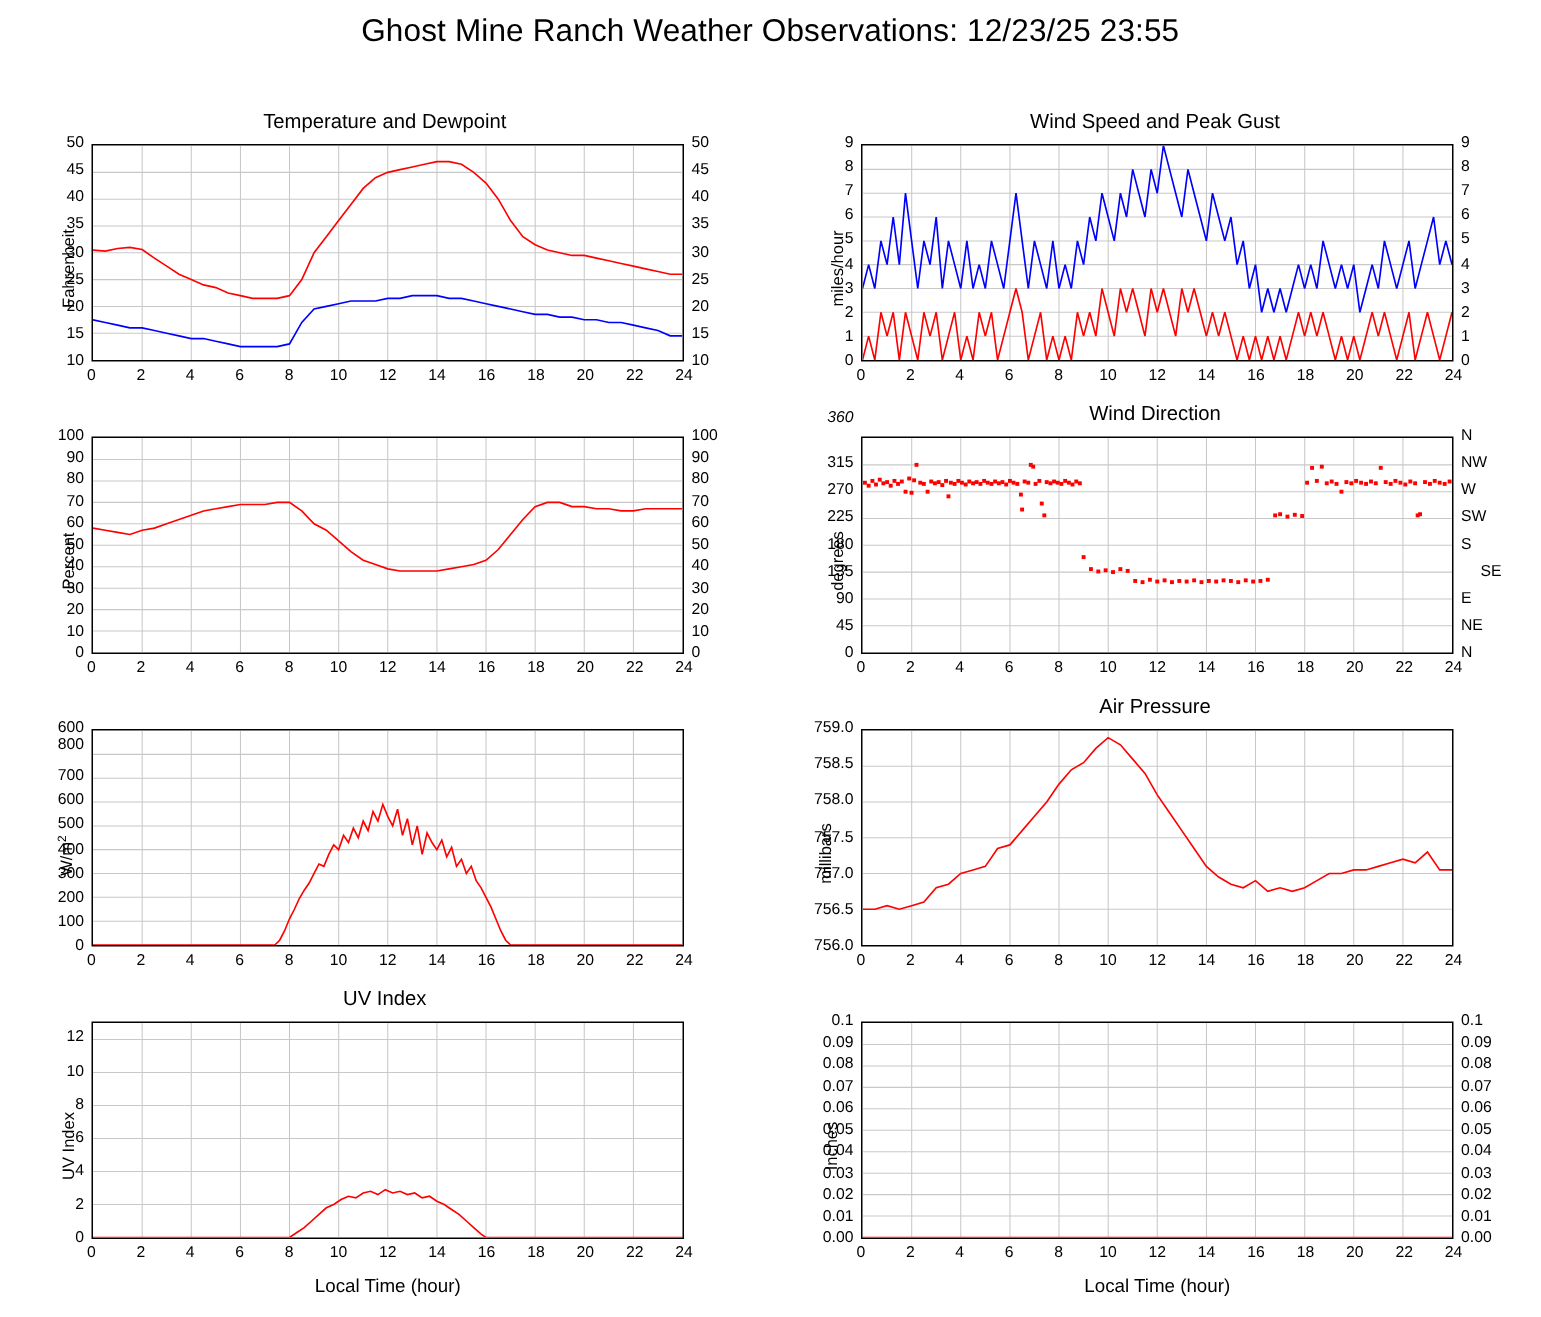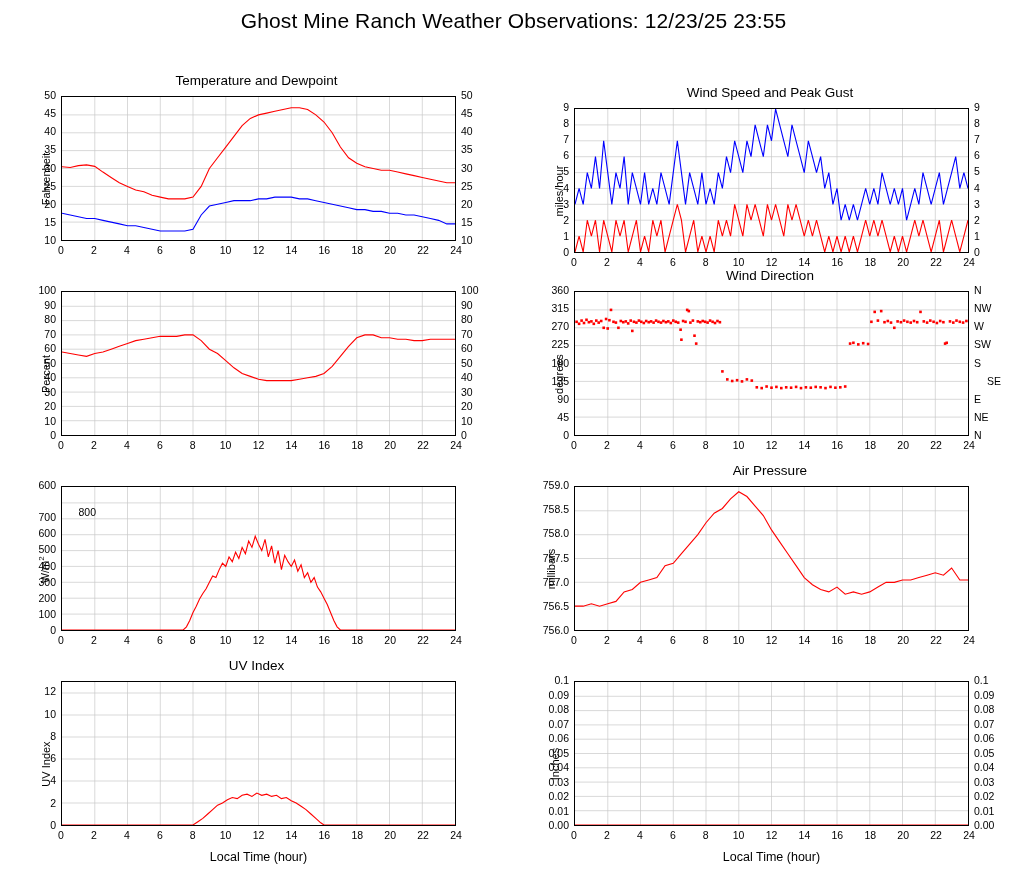--- a/index.html
+++ b/index.html
@@ -136,21 +136,21 @@
         <div class="xtick" style="left:243.5px;top:171px;width:30px;">12</div>
         <div class="xtick" style="left:276.4px;top:171px;width:30px;">14</div>
         <div class="xtick" style="left:309.3px;top:171px;width:30px;">16</div>
         <div class="xtick" style="left:342.3px;top:171px;width:30px;">18</div>
         <div class="xtick" style="left:375.2px;top:171px;width:30px;">20</div>
         <div class="xtick" style="left:408.1px;top:171px;width:30px;">22</div>
         <div class="xtick" style="left:441.0px;top:171px;width:30px;">24</div>
       </div>
   </div>
 
-  <div class="panel" style="left:513px;top:52px;width:514px;height:200px;">
+  <div class="panel" style="left:513px;top:40px;width:514px;height:200px;">
     <div class="panel-title">Wind Speed and Peak Gust</div>
     <div class="ylabel" style="left:-14px;top:100px;transform:rotate(-90deg);width:120px;text-align:center;">miles/hour</div>
     <div class="plot" id="plot-wind" style="left:61px;top:23px;width:395px;height:145px;">
       <svg width="393" height="143" viewBox="0 0 393 143" preserveAspectRatio="none">
         <g id="g-wind-grid">
             <line class="gl" x1="32.8" y1="0" x2="32.8" y2="143"></line>
             <line class="gl" x1="65.5" y1="0" x2="65.5" y2="143"></line>
             <line class="gl" x1="98.3" y1="0" x2="98.3" y2="143"></line>
             <line class="gl" x1="131.0" y1="0" x2="131.0" y2="143"></line>
             <line class="gl" x1="163.8" y1="0" x2="163.8" y2="143"></line>
@@ -439,21 +439,21 @@
     </div>
     <div id="ticks-winddir">
         <div class="ytick" style="left:0px;top:161.0px;width:56px;">0</div>
         <div class="ytick" style="left:0px;top:142.9px;width:56px;">45</div>
         <div class="ytick" style="left:0px;top:124.8px;width:56px;">90</div>
         <div class="ytick" style="left:0px;top:106.6px;width:56px;">135</div>
         <div class="ytick" style="left:0px;top:88.5px;width:56px;">180</div>
         <div class="ytick" style="left:0px;top:70.4px;width:56px;">225</div>
         <div class="ytick" style="left:0px;top:52.3px;width:56px;">270</div>
         <div class="ytick" style="left:0px;top:34.1px;width:56px;">315</div>
-        <div class="ytick" style="left:0px;top:16.0px;width:56px;">360</div>
+        <div class="ytick" style="left:0px;top:4px;width:56px;font-style:italic;">360</div>
         <div class="ytick right" style="left:461px;top:161.0px;width:40px;">N</div>
         <div class="ytick right" style="left:461px;top:142.9px;width:40px;">NE</div>
         <div class="ytick right" style="left:461px;top:124.8px;width:40px;">E</div>
         <div class="ytick right" style="left:461px;top:106.6px;width:40px;text-align:center;">SE</div>
         <div class="ytick right" style="left:461px;top:88.5px;width:40px;">S</div>
         <div class="ytick right" style="left:461px;top:70.4px;width:40px;">SW</div>
         <div class="ytick right" style="left:461px;top:52.3px;width:40px;">W</div>
         <div class="ytick right" style="left:461px;top:34.1px;width:40px;">NW</div>
         <div class="ytick right" style="left:461px;top:16.0px;width:40px;">N</div>
         <div class="xtick" style="left:46.0px;top:171px;width:30px;">0</div>
@@ -504,21 +504,21 @@
     </div>
     <div id="ticks-solar">
         <div class="ytick" style="left:0px;top:161.0px;width:56px;">0</div>
         <div class="ytick" style="left:0px;top:144.9px;width:56px;">100</div>
         <div class="ytick" style="left:0px;top:128.8px;width:56px;">200</div>
         <div class="ytick" style="left:0px;top:112.7px;width:56px;">300</div>
         <div class="ytick" style="left:0px;top:96.6px;width:56px;">400</div>
         <div class="ytick" style="left:0px;top:80.4px;width:56px;">500</div>
         <div class="ytick" style="left:0px;top:64.3px;width:56px;">600</div>
         <div class="ytick" style="left:0px;top:48.2px;width:56px;">700</div>
-        <div class="ytick" style="left:0px;top:43px;width:56px;padding-left:40px;">800</div>
+        <div class="ytick" style="left:0px;top:27px;width:56px;">800</div>
         <div class="ytick" style="left:0px;top:16.0px;width:56px;">600</div>
         <div class="xtick" style="left:46.0px;top:171px;width:30px;">0</div>
         <div class="xtick" style="left:78.9px;top:171px;width:30px;">2</div>
         <div class="xtick" style="left:111.8px;top:171px;width:30px;">4</div>
         <div class="xtick" style="left:144.8px;top:171px;width:30px;">6</div>
         <div class="xtick" style="left:177.7px;top:171px;width:30px;">8</div>
         <div class="xtick" style="left:210.6px;top:171px;width:30px;">10</div>
         <div class="xtick" style="left:243.5px;top:171px;width:30px;">12</div>
         <div class="xtick" style="left:276.4px;top:171px;width:30px;">14</div>
         <div class="xtick" style="left:309.3px;top:171px;width:30px;">16</div>

